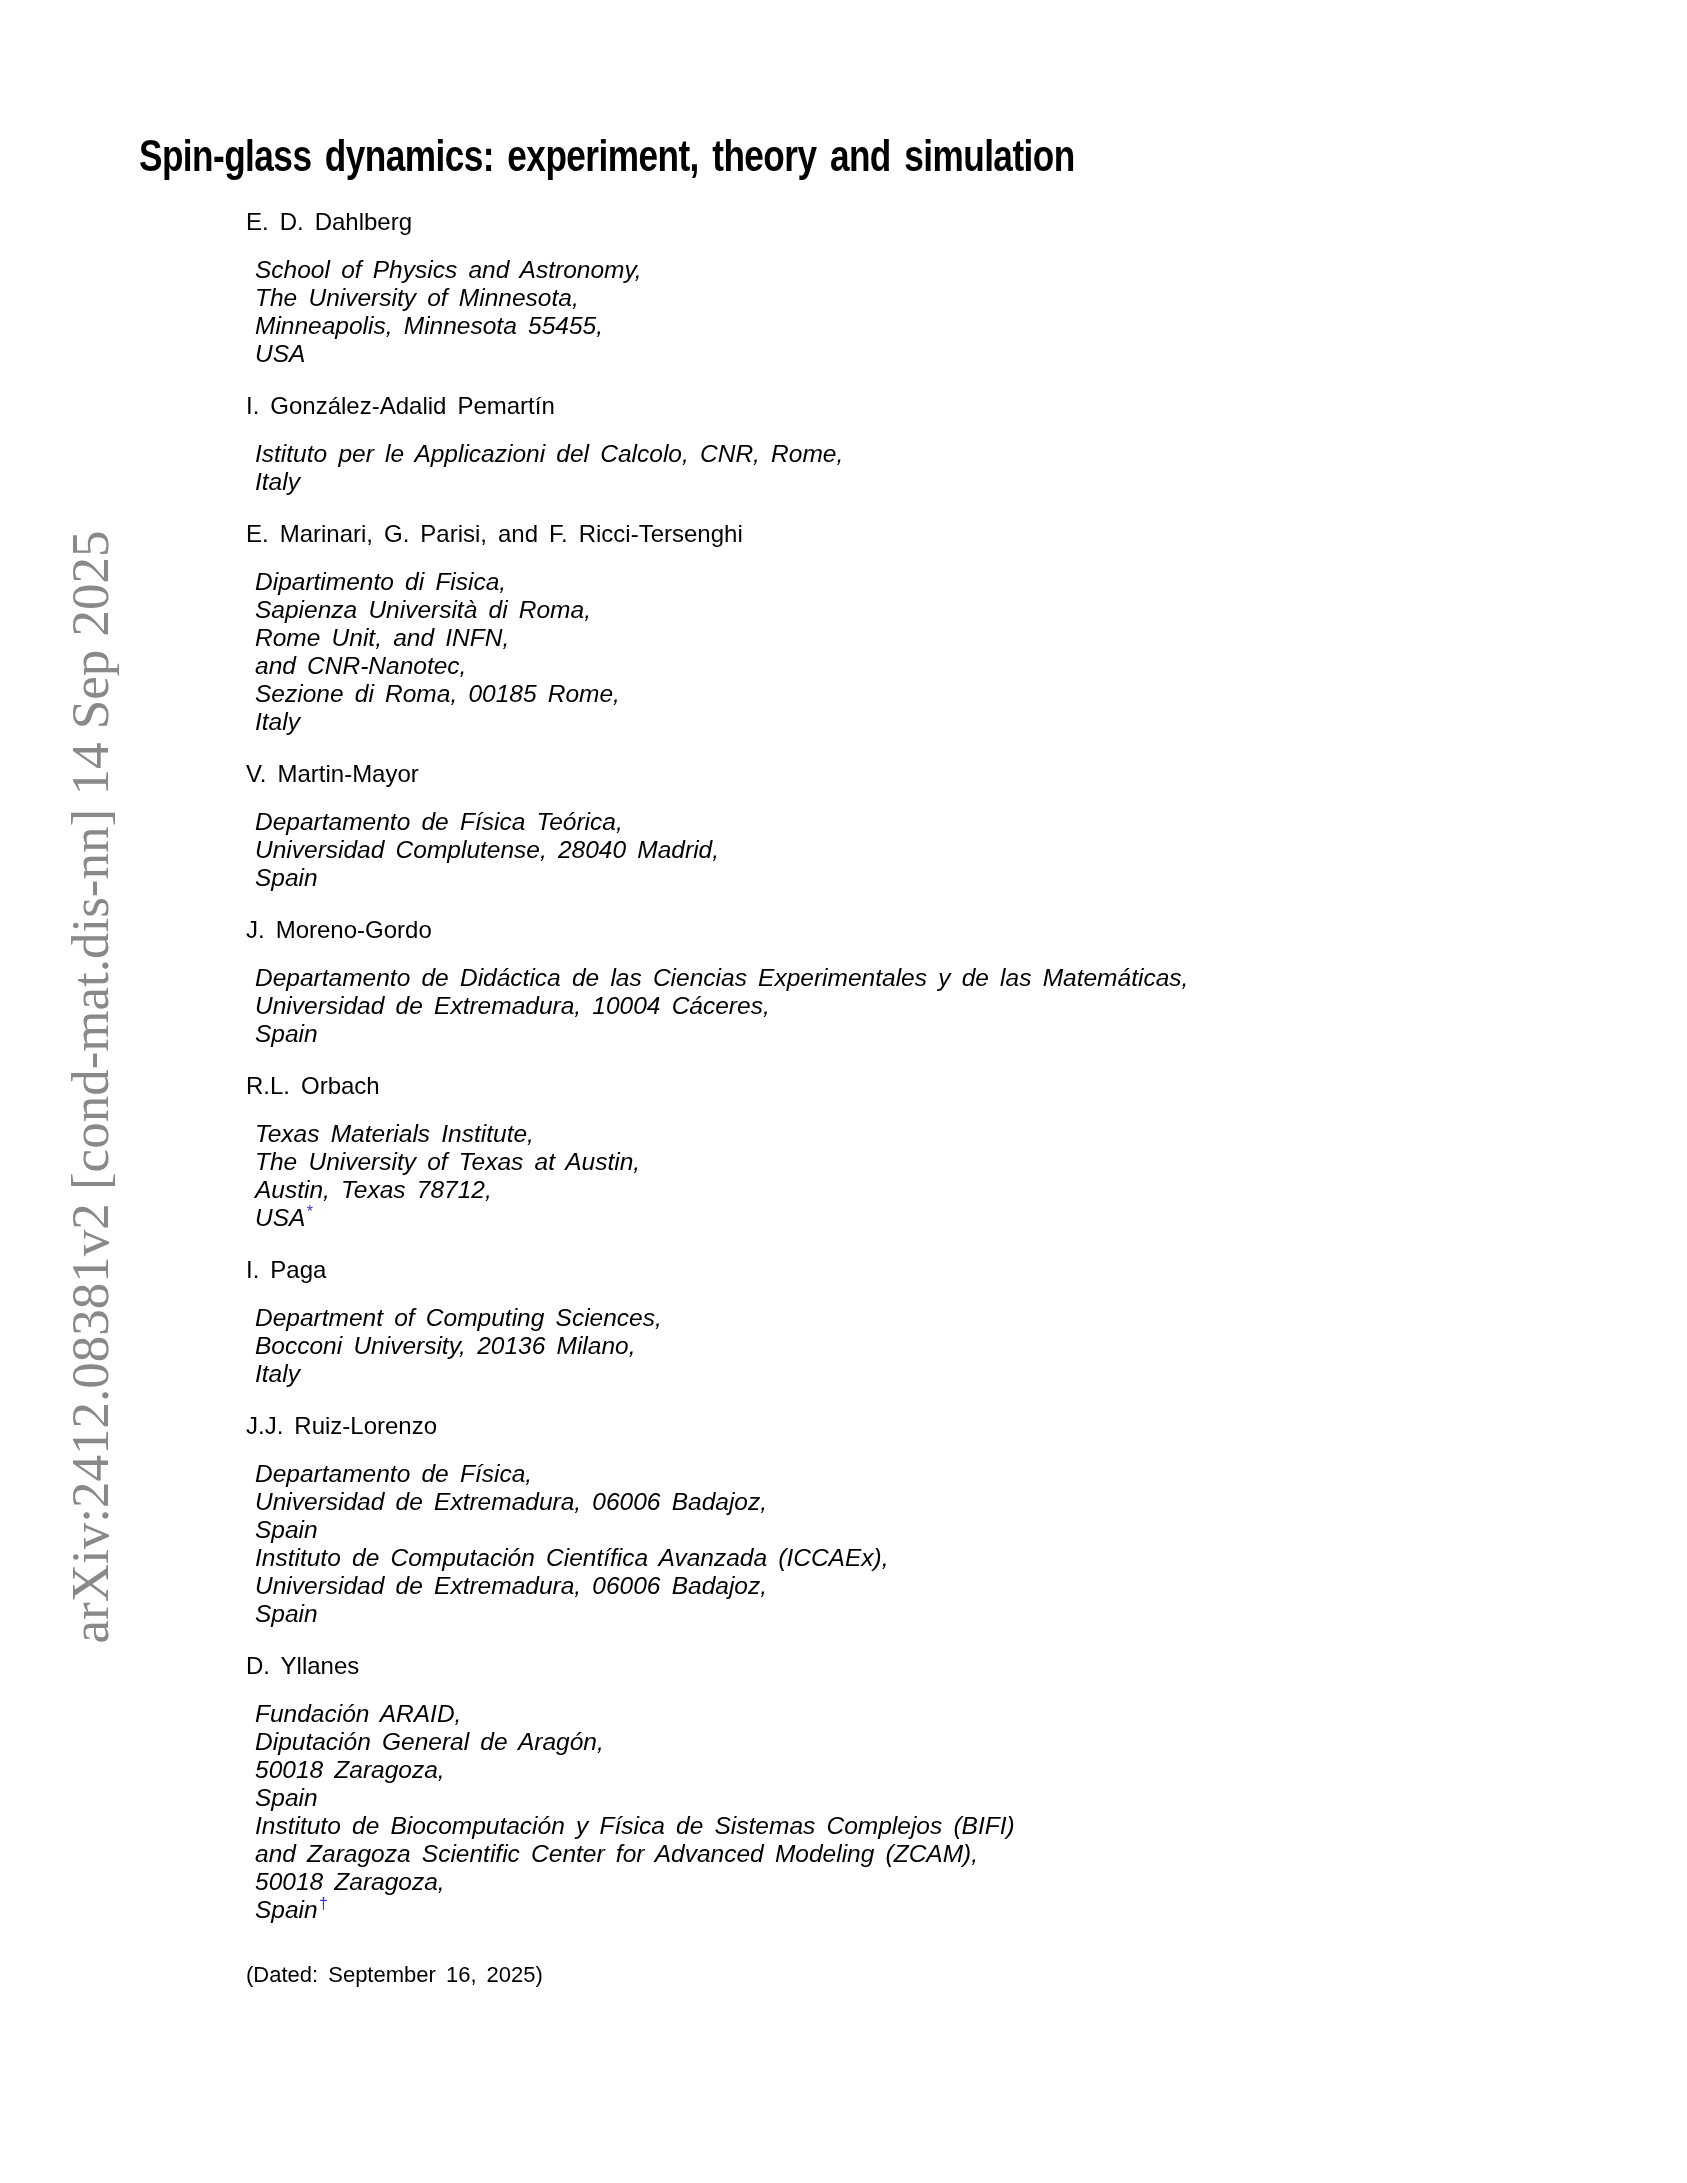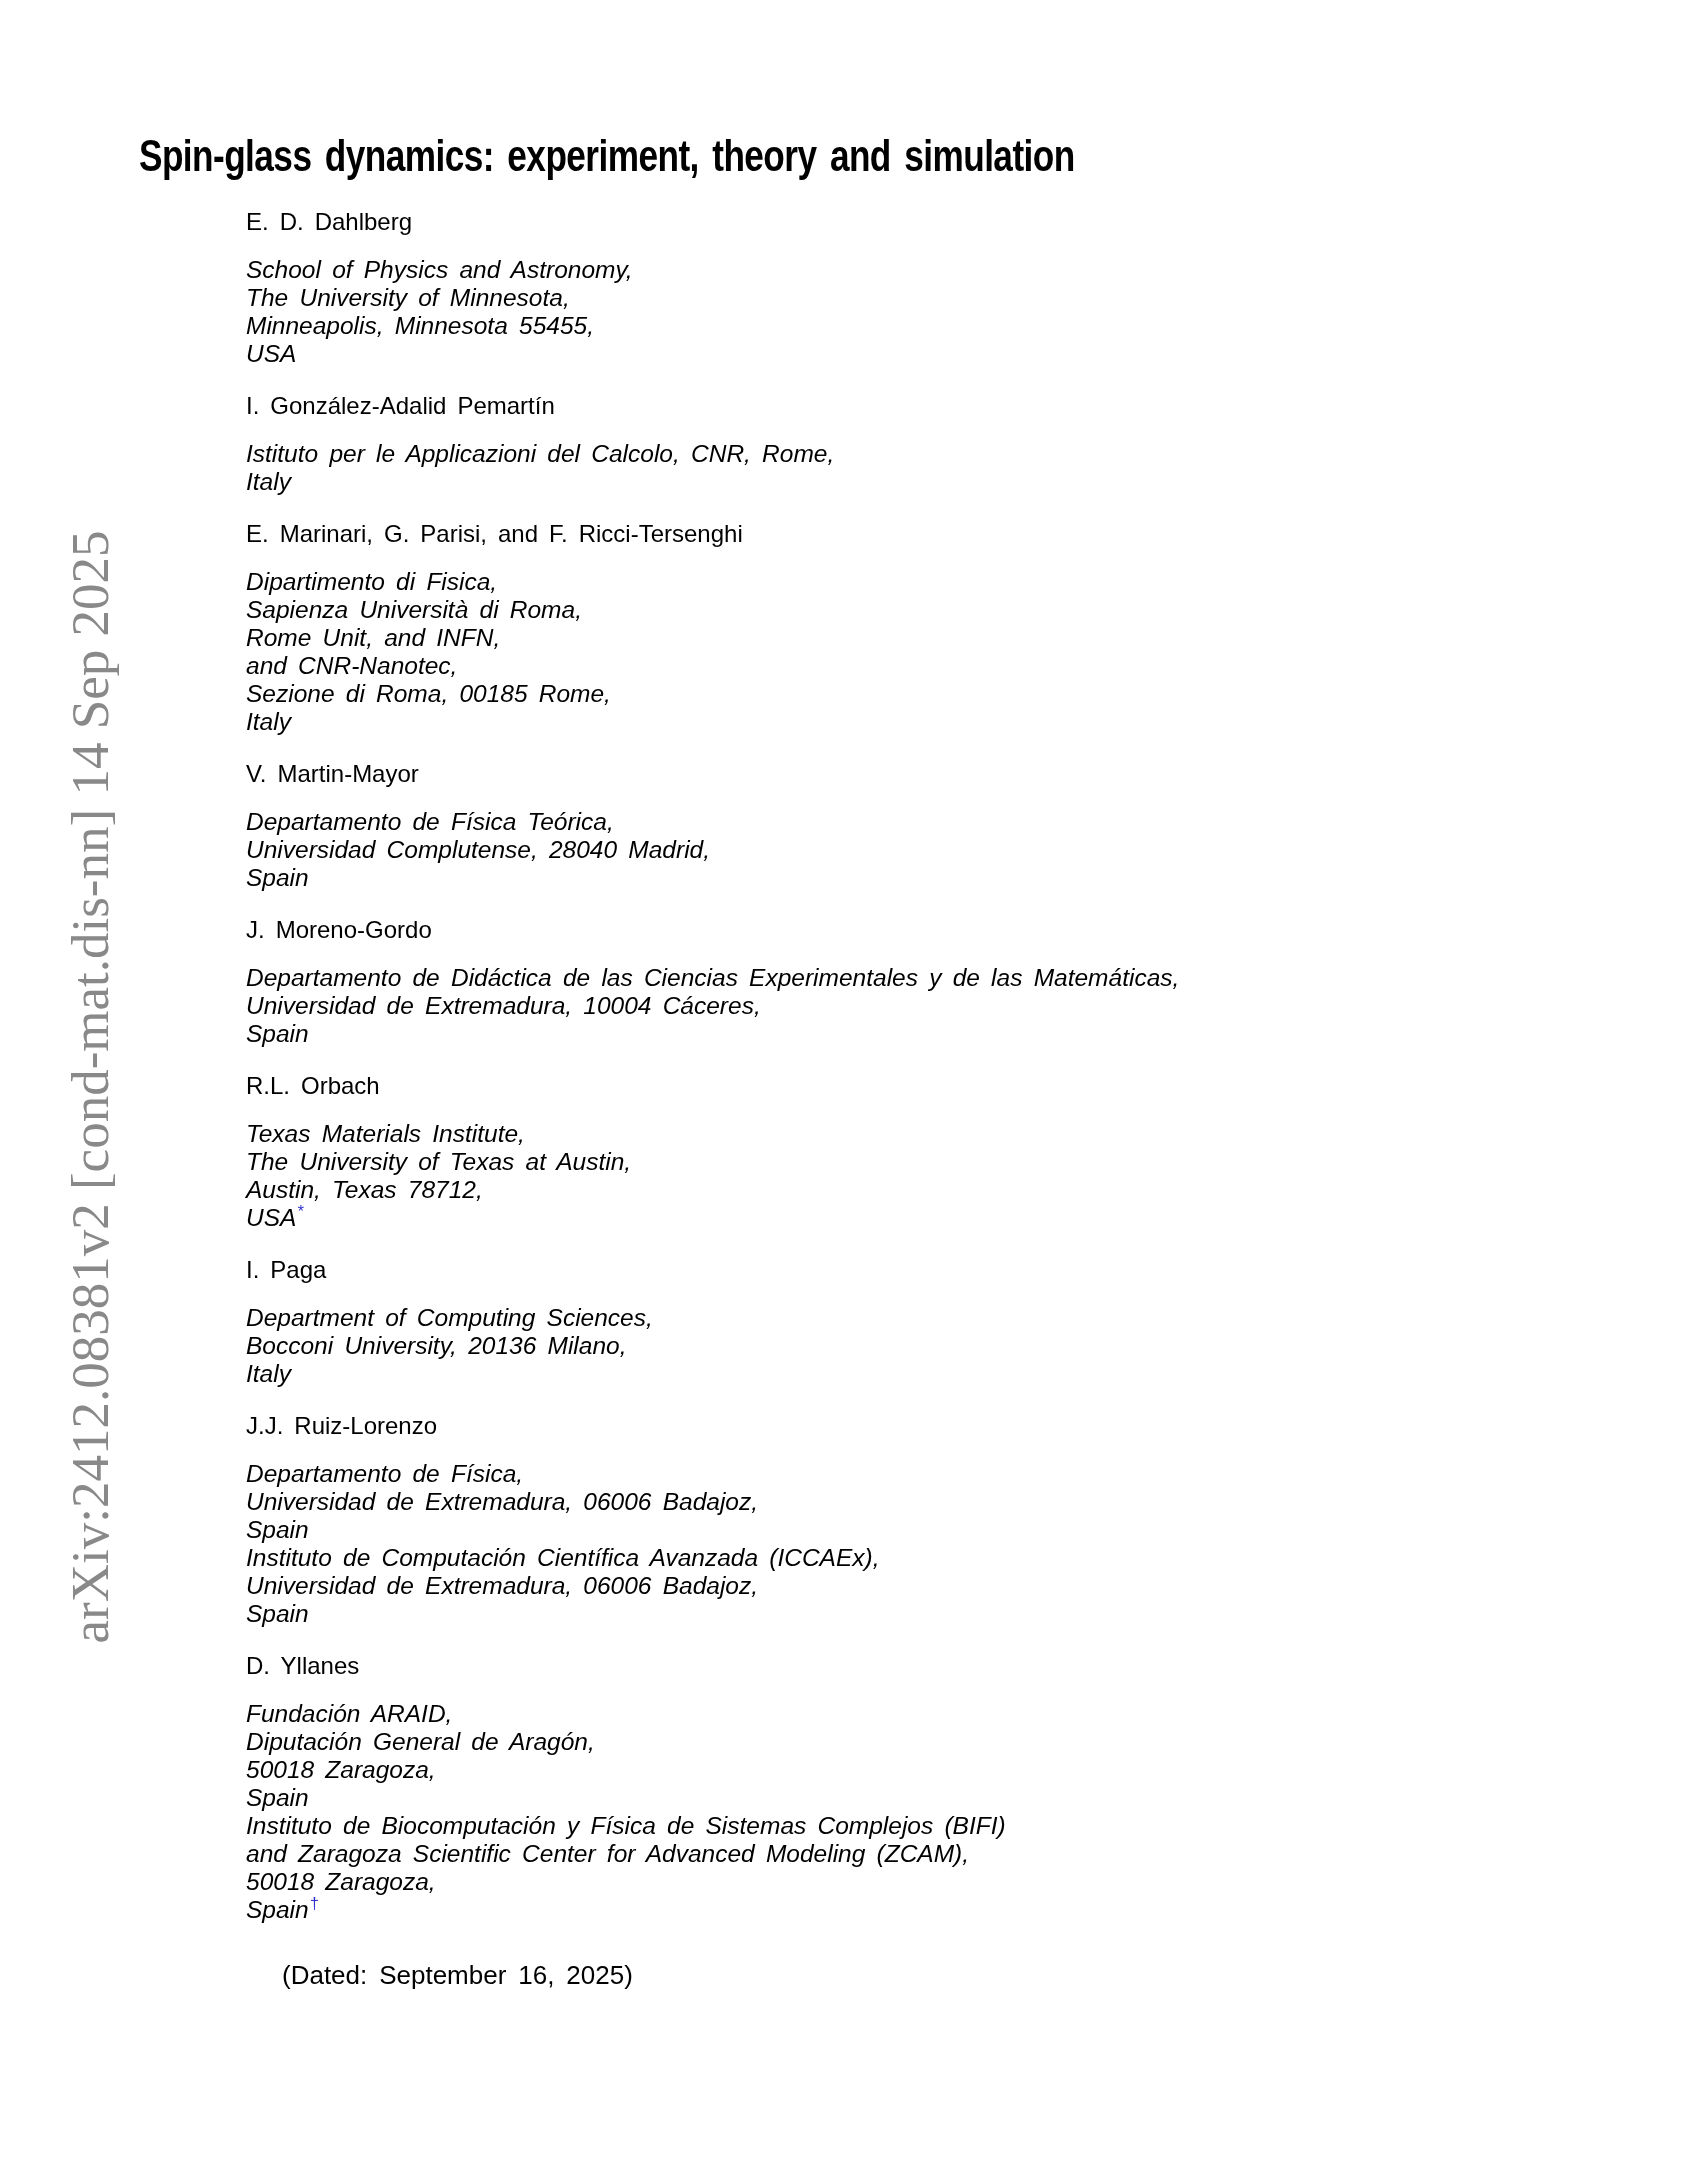--- a/index.html
+++ b/index.html
@@ -38,38 +38,38 @@
     margin-bottom: 20px;
     word-spacing: 0.18em;
     white-space: nowrap;
   }
   .addr-line {
     font-size: 24.5px;
     line-height: 28px;
     font-style: italic;
     word-spacing: 0.18em;
     white-space: nowrap;
+    margin-left: 9px;
   }
   .fn-mark {
     color: var(--marker-color, #3030d0);
     font-style: normal;
     font-size: 16px;
     vertical-align: super;
     line-height: 0;
     margin-left: 1.3px;
     text-decoration: none;
     cursor: pointer;
   }
   .dated {
     margin-top: 36px;
-    font-size: 26px;
+    font-size: 22px;
     line-height: 30px;
     word-spacing: 0.18em;
     white-space: nowrap;
-    margin-left: 36px;
   }
   .watermark {
     position: absolute;
     left: 90px;
     top: 1087px;
     transform: translate(-50%, -50%) rotate(-90deg);
     transform-origin: center center;
     white-space: nowrap;
     font-family: "Liberation Serif", serif;
     font-size: 53px;

